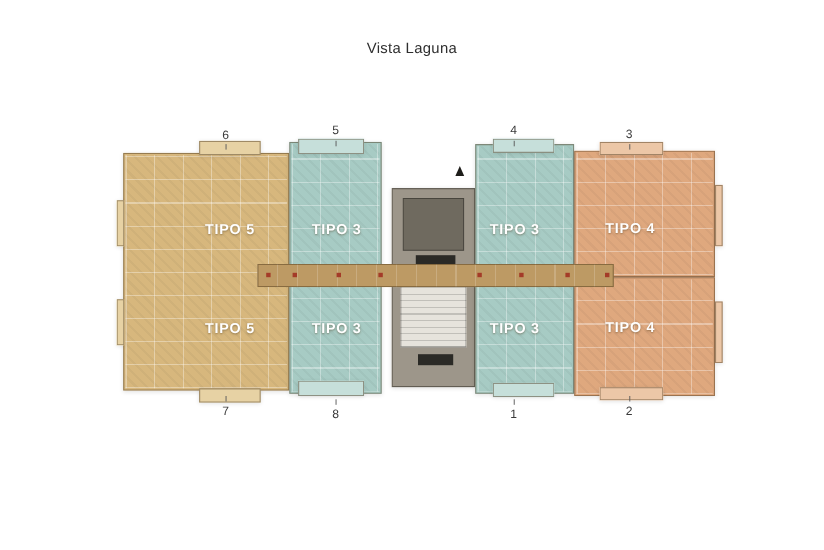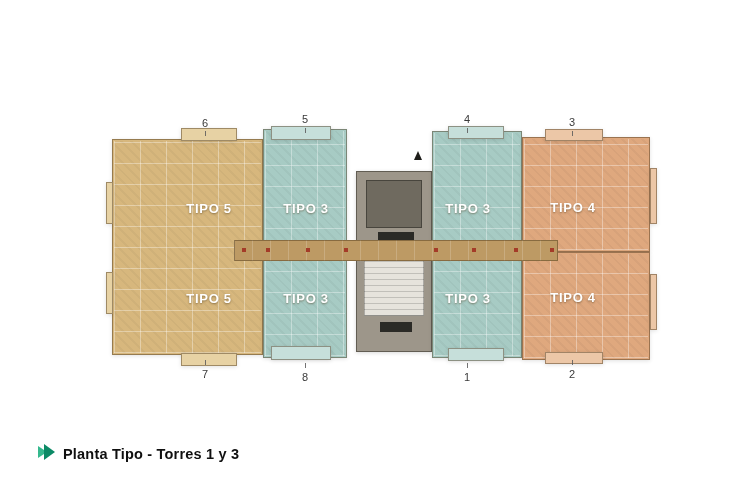--- a/index.html
+++ b/index.html
@@ -73,20 +73,21 @@
     font-size:11px; color:#3a3a3a;
   }
   .tick { position:absolute; width:1px; height:5px; background:#5a5a5a; opacity:.85; }
   .north { position:absolute; width:0; height:0; border-left:4px solid transparent; border-right:4px solid transparent; border-bottom:9px solid #1e1d1a; }
 </style>
 </head>
 <body>
 
 <div class="page">
 
+  <div class="top-title">Vista Laguna</div>
 
   <div class="plan">
 
     <div class="unit u-tan tex" style="left:112px;top:139px;width:151px;height:216px;"></div>
     <div class="unit u-tan light" style="left:181px;top:128px;width:56px;height:13px;"></div>
     <div class="unit u-tan light" style="left:181px;top:353px;width:56px;height:13px;"></div>
     <div class="unit u-tan light" style="left:106px;top:182px;width:7px;height:42px;"></div>
     <div class="unit u-tan light" style="left:106px;top:272px;width:7px;height:42px;"></div>
 
     <div class="unit u-teal tex" style="left:263px;top:129px;width:84px;height:123px;"></div>
@@ -147,23 +148,14 @@
     <div class="unit-num" style="left:205px;top:368px;">7</div>
     <div class="unit-num" style="left:305px;top:371px;">8</div>
     <div class="unit-num" style="left:467px;top:371px;">1</div>
     <div class="unit-num" style="left:572px;top:368px;">2</div>
     <div class="tick" style="left:205px;top:360px;"></div>
     <div class="tick" style="left:305px;top:363px;"></div>
     <div class="tick" style="left:467px;top:363px;"></div>
     <div class="tick" style="left:572px;top:360px;"></div>
   </div>
 
-  <div class="legend">
-    <span class="legend-icon">
-      <svg width="18" height="16" viewBox="0 0 18 16" aria-hidden="true">
-        <polygon points="0,2 9,8 0,14" style="fill:var(--accent-green-light)"></polygon>
-        <polygon points="6,0 17,8 6,16" style="fill:var(--accent-green-dark)"></polygon>
-      </svg>
-    </span>
-    <span class="legend-title">Planta Tipo - Torres 1 y 3</span>
-  </div>
 
 </div>
 
 </body></html>

